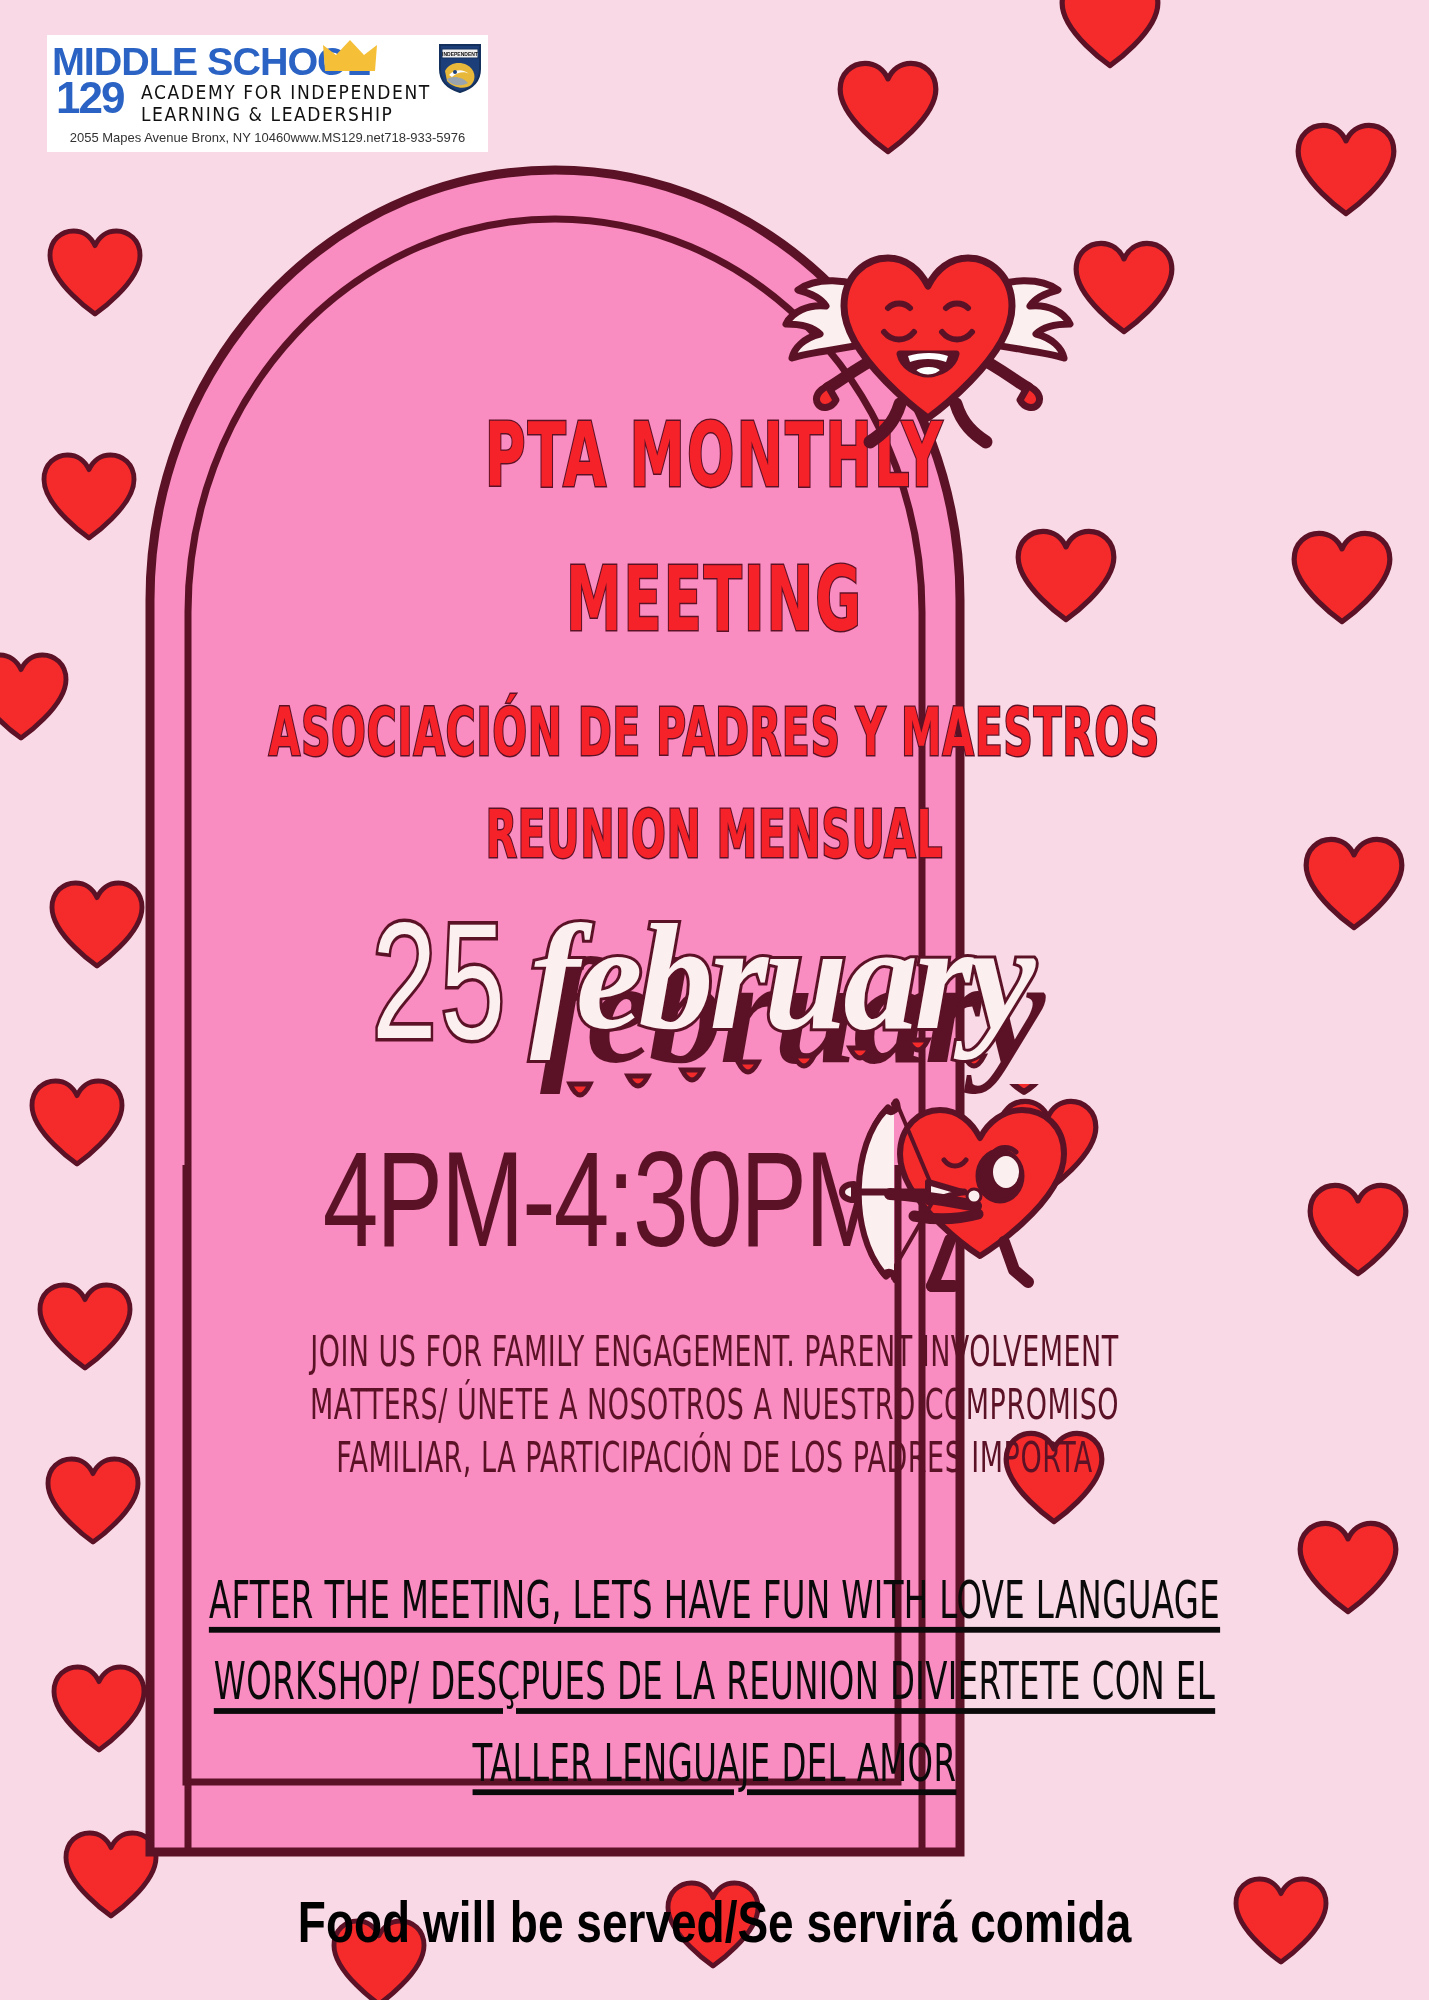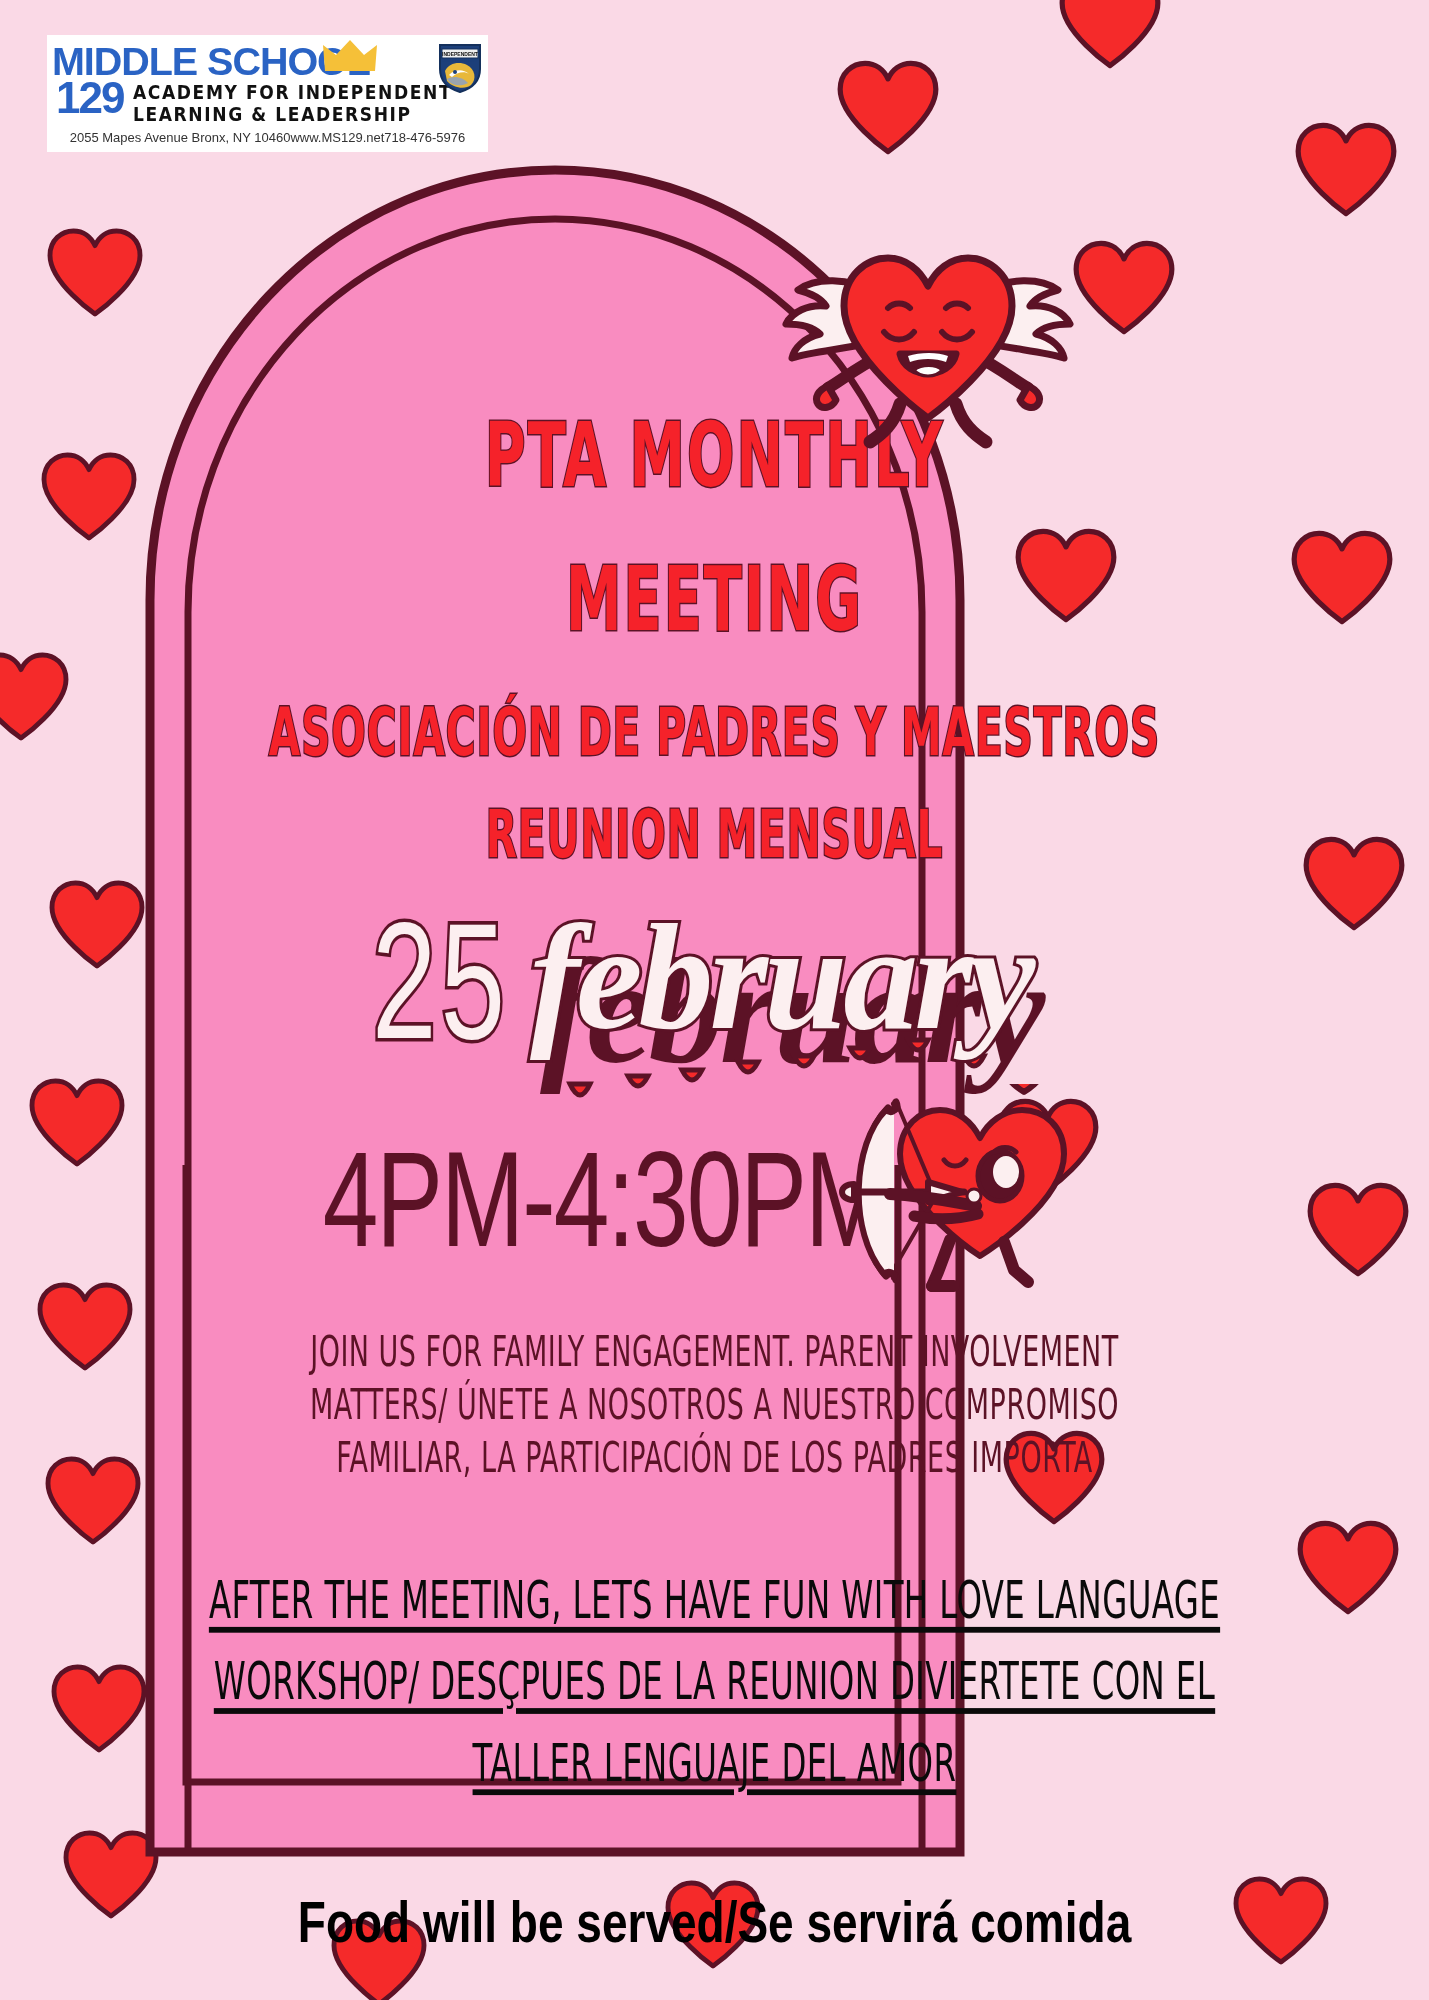--- a/index.html
+++ b/index.html
@@ -93,23 +93,23 @@
     font-family:"Liberation Sans Narrow","Liberation Sans",sans-serif;
     font-weight:700;font-size:38px;color:#2a63c4;letter-spacing:-1px;
     transform:scaleX(1.04);
   }
   #logo .num129{
     position:absolute;left:9px;top:38px;
     font-family:"Liberation Sans Narrow","Liberation Sans",sans-serif;
     font-weight:700;font-size:44px;color:#2a63c4;letter-spacing:-2px;
   }
   #logo .ln1,#logo .ln2{
-    position:absolute;left:86px;
+    position:absolute;left:94px;
     font-family:"DejaVu Sans Condensed","Liberation Sans Narrow","Liberation Sans",sans-serif;
-    font-weight:700;font-size:19px;color:#111;letter-spacing:1.6px;
+    font-weight:400;font-size:19px;color:#111;letter-spacing:1.6px;
   }
   #logo .ln1{top:46px;}
   #logo .ln2{top:68px;}
   #logo .addr{
     position:absolute;left:8px;top:95px;width:425px;
     display:flex;justify-content:center;align-items:center;
     font-family:"Liberation Sans",sans-serif;font-size:13px;color:#333;
   }
   #logo .crown{position:absolute;left:275px;top:4px;}
   #logo .crest{position:absolute;left:390px;top:6px;}
@@ -316,17 +316,17 @@
         <path d="M8 30 C12 22 22 20 30 24 C38 28 40 38 34 44 C28 49 16 47 10 40 Z" fill="#e8b83a"></path>
         <path d="M12 34 C18 28 26 28 32 33 C28 30 20 31 15 36 Z" fill="#fff"></path>
         <path d="M10 38 C16 34 26 36 31 42 C24 46 14 45 10 38 Z" fill="#9aa4ae"></path>
         <circle cx="18" cy="31" r="2" fill="#1c3f7a"></circle>
       </svg>
     </div>
 
     <div class="addr">
       <span>2055 Mapes Avenue Bronx, NY 10460</span>
       <span>www.MS129.net</span>
-      <span>718-476-5976</span>
+      <span>718-933-5976</span>
     </div>
   </div>
 
 </div>
 
 </body></html>

